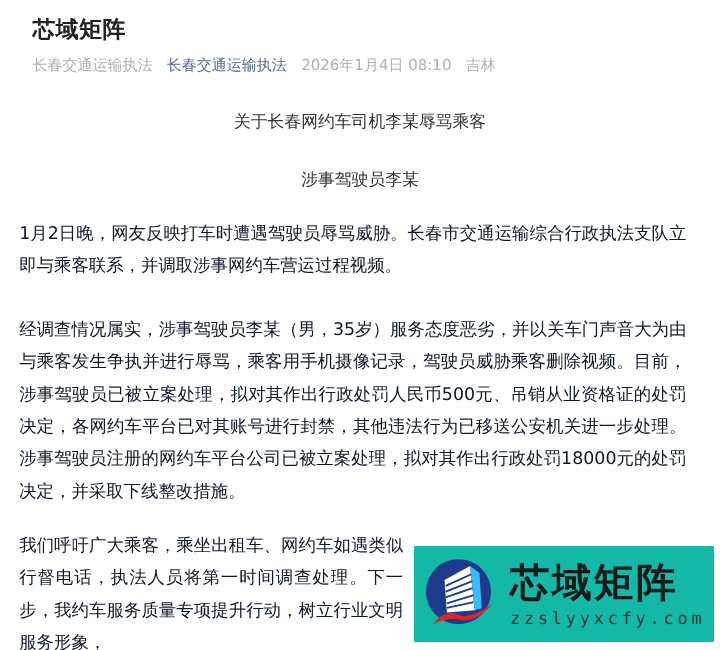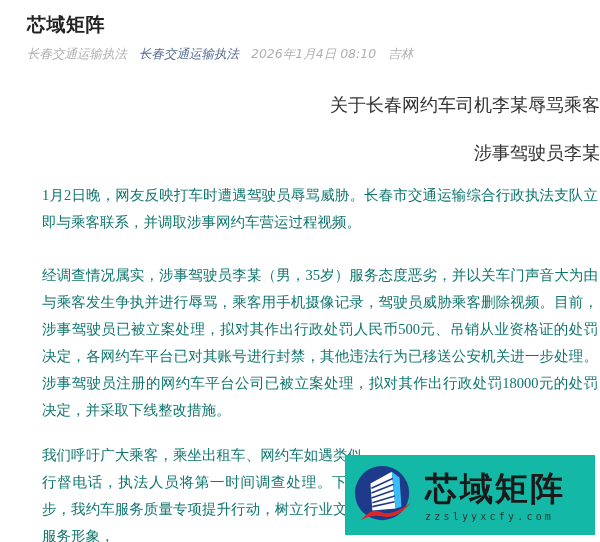--- a/index.html
+++ b/index.html
@@ -12,53 +12,52 @@
     .page { position: relative; width: 600px; height: 542px; }
     .title {
       position: absolute; left: 27px; top: 12px;
       font-size: 19px; font-weight: bold; color: #222222;
       letter-spacing: 0.5px;
     }
     .meta {
       position: absolute; left: 27px; top: 46px;
       font-size: 12.5px; color: #b0b0b0; white-space: nowrap;
     }
-    .meta span { margin-right: 8px; font-style: italic; }
+    .meta span { margin-right: 8px; }
     .meta .source-link { color: #576b95; }
     .subtitle {
-      position: absolute; left: 0; width: 600px; text-align: right;
-      font-size: 18px; color: #333333;
+      position: absolute; left: 0; width: 600px; text-align: center;
+      font-size: 14px; color: #333333;
     }
     .sub1 { top: 93px; }
     .sub2 { top: 141px; }
     .para {
-      position: absolute; left: 42px; width: 556px;
-      font-size: 14.5px; line-height: 27px; color: #0f766e;
+      position: absolute; left: 16px; width: 556px;
+      font-size: 14.5px; line-height: 27px; color: #0f172a;
       text-align: justify;
-      font-family: Liberation Serif, serif;
     }
     .p1 { top: 182px; }
     .p2 { top: 262px; }
     .p3 { top: 442px; width: 320px; }
     .watermark {
       position: absolute; left: 345px; top: 455px;
       width: 250px; height: 80px;
       background: #14b8a6;
       display: flex; align-items: center;
     }
     .wm-logo { width: 62px; height: 62px; margin-left: 8px; flex-shrink: 0; }
     .wm-text { margin-left: 10px; display: flex; flex-direction: column; }
     .wm-brand {
       font-family: "DejaVu Serif", "Liberation Serif", serif;
       font-size: 33px; font-weight: bold; color: #1a1a1a;
       letter-spacing: 2px; line-height: 40px;
     }
     .wm-url {
       font-family: "DejaVu Sans Mono", "Liberation Mono", monospace;
-      font-size: 10px; color: #333333; letter-spacing: 3.2px;
+      font-size: 14px; color: #333333; letter-spacing: 3.2px;
       margin-top: 2px;
     }
   </style>
 </head>
 <body>
 
 <div class="page">
   <h1 class="title">芯域矩阵</h1>
 
   <div class="meta">

